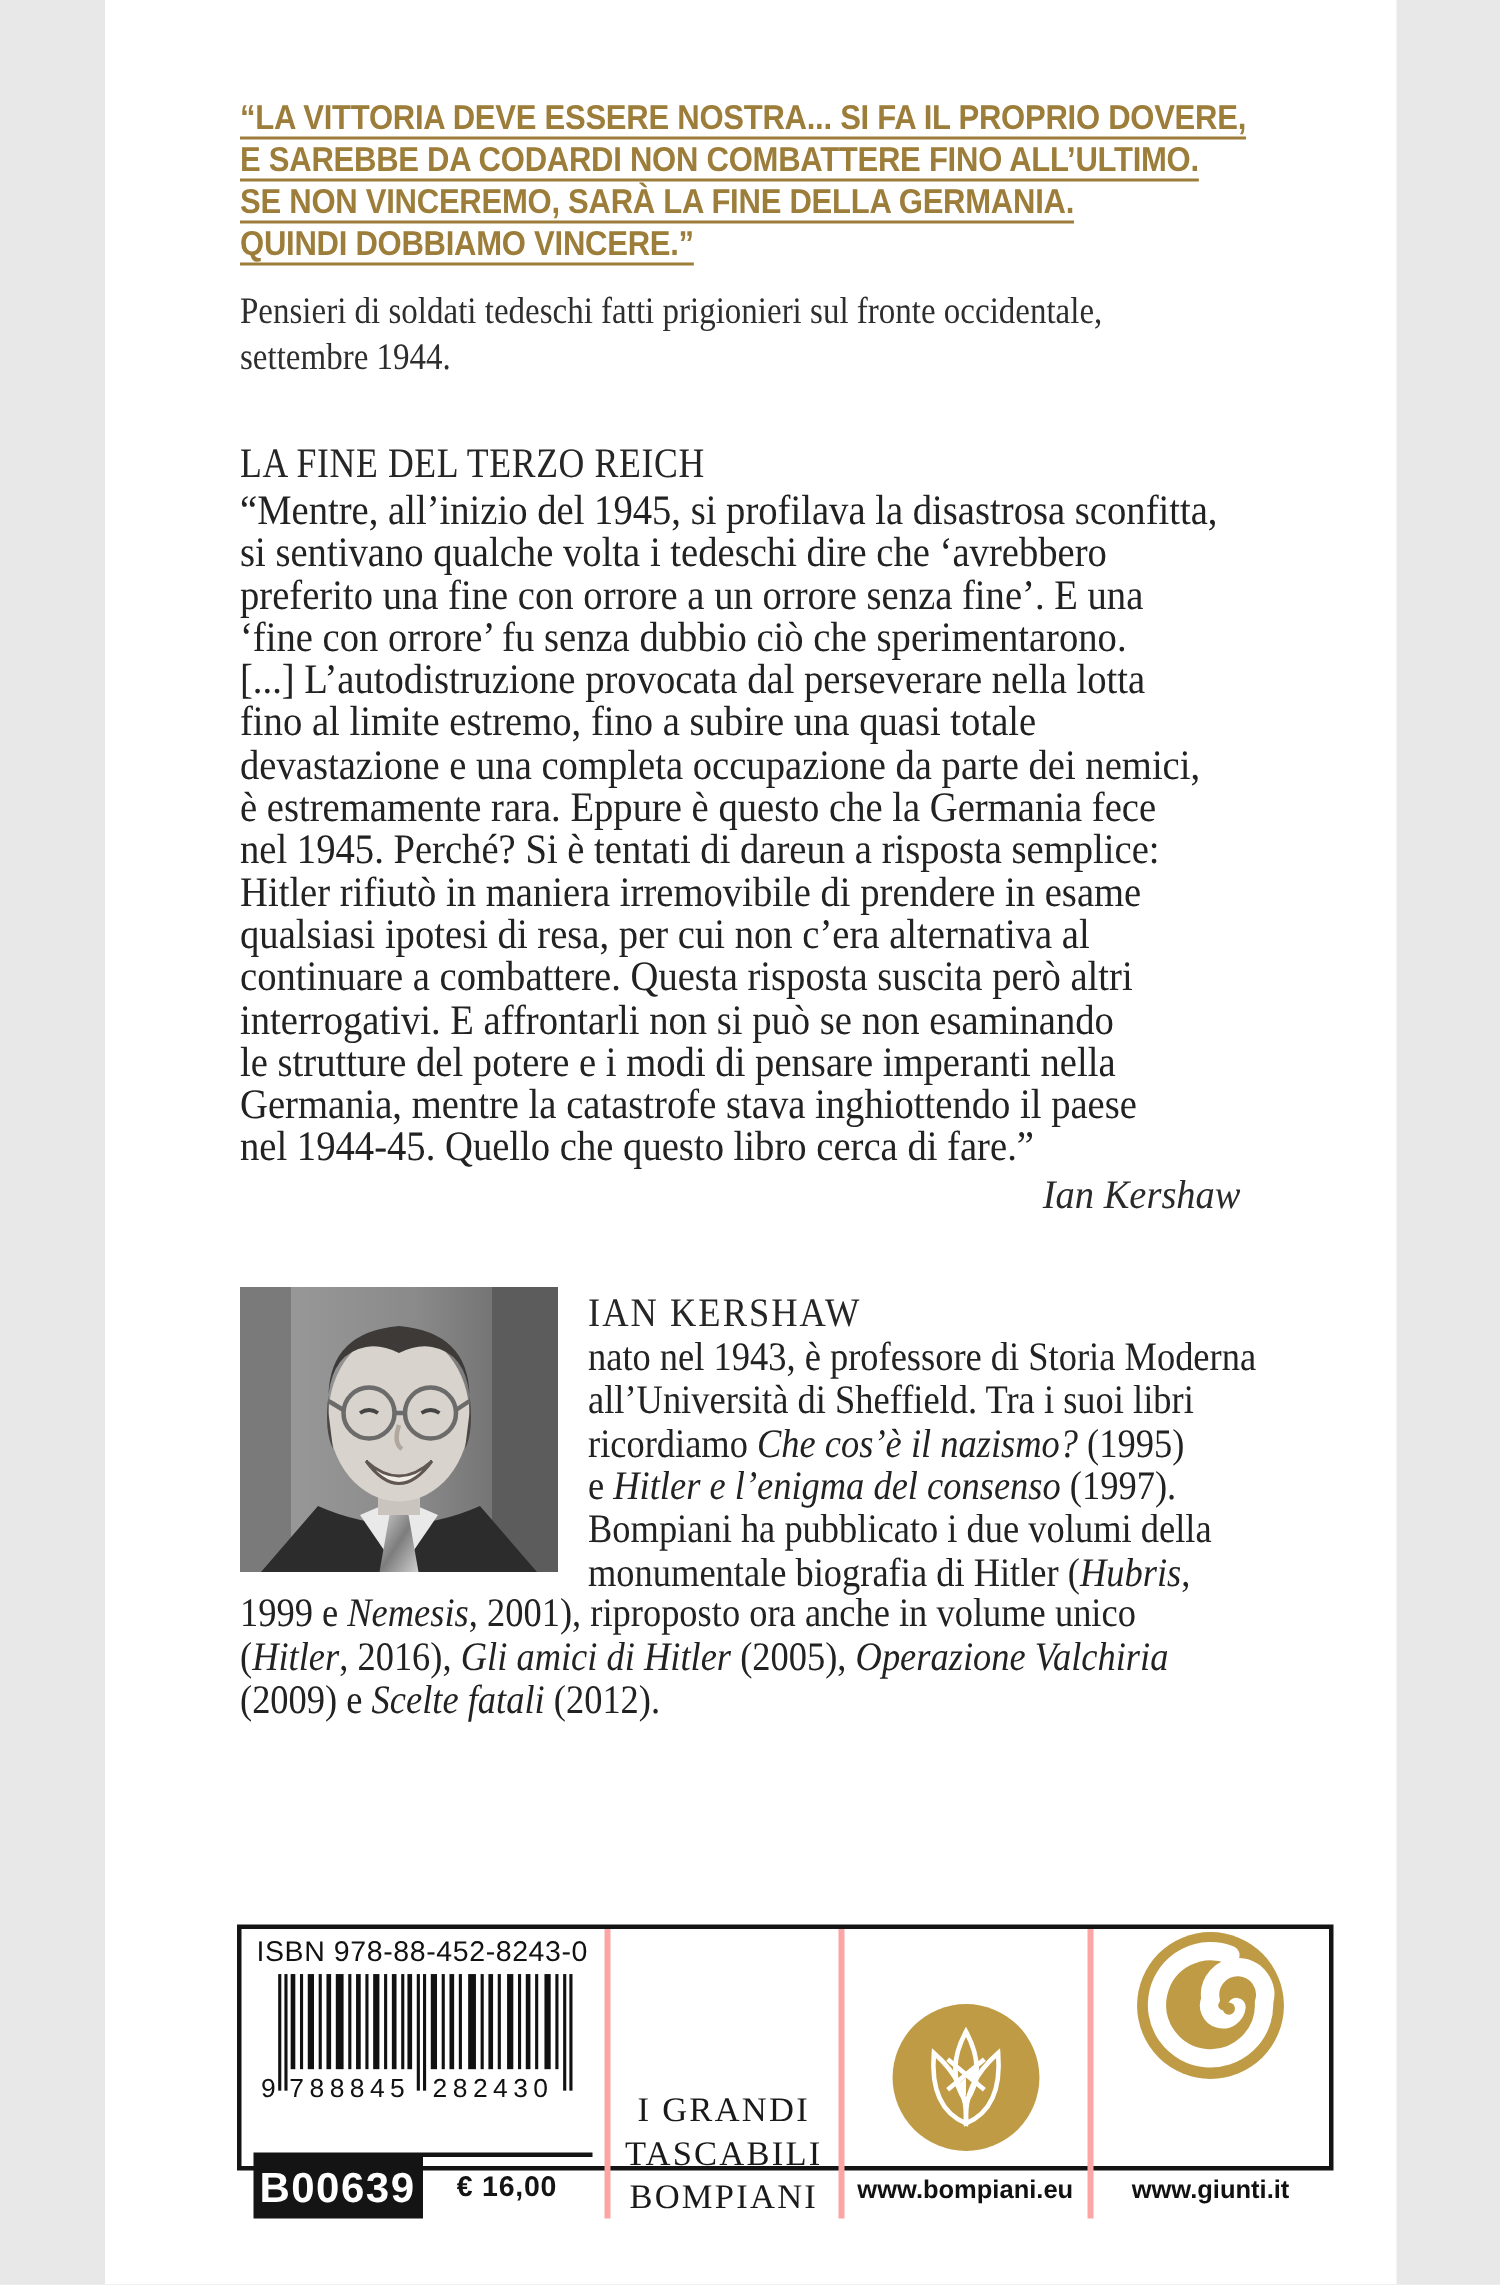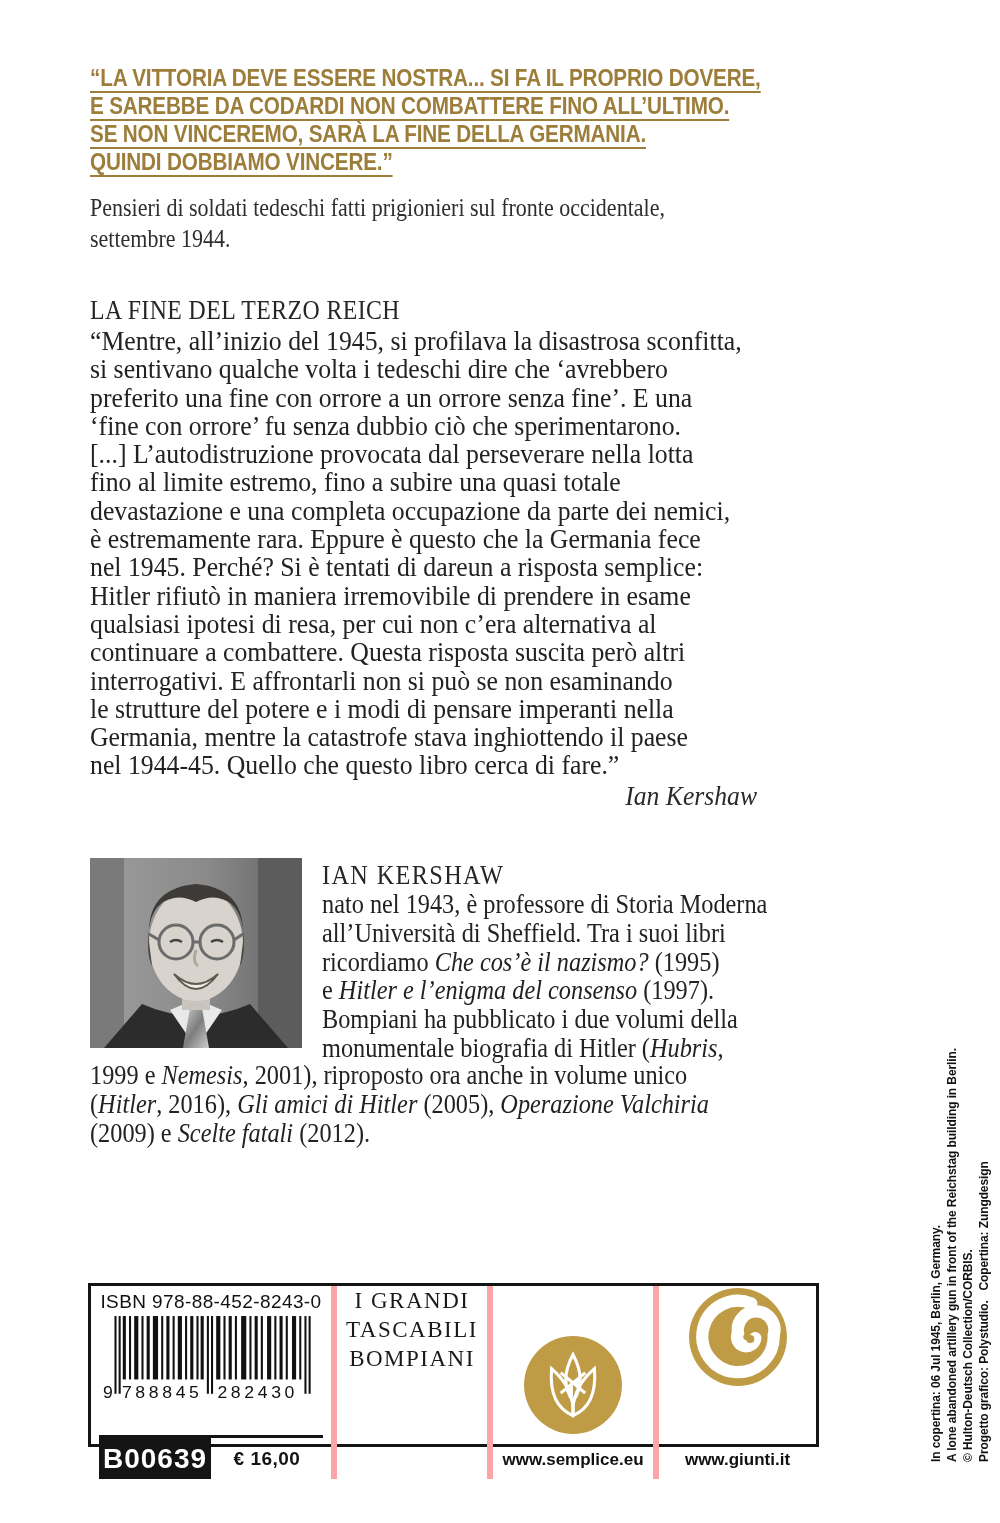--- a/index.html
+++ b/index.html
@@ -1,17 +1,17 @@
 <!DOCTYPE html>
 <html><head>
 <meta charset="utf-8">
 <style>
   html,body { margin:0; padding:0; background:#e8e8e8; }
   .page {
-    position:relative; width:1000px; height:1523px; background:#ffffff;
+    position:relative; width:861px; height:1523px; background:#ffffff;
     margin:0 auto; overflow:hidden;
     font-family:"Liberation Serif","DejaVu Serif",serif; color:#1f1f1f;
   }
   .abs { position:absolute; }
   .lines { white-space:pre-line; }
 
   
   .gold-quote {
     left:90px; top:64px;
     font-family:"Liberation Sans","DejaVu Sans",sans-serif;
@@ -50,42 +50,42 @@
     transform:scaleX(.9); transform-origin:0 0; }
   .bio-right { left:322px; top:890px; }
   .bio-full  { left:90px;  top:1061px; }
 
   
   .footer-box {
     left:88px; top:1283px; width:731px; height:164px;
     border:3px solid #141414; background:#fff; box-sizing:border-box;
     display:grid; grid-template-columns:246px 156px 166px 1fr;
   }
-  .fcell { border-right:6px solid #fca5a5; display:flex; flex-direction:column; align-items:center; box-sizing:border-box; }
+  .fcell { border-right:4px solid #fca5a5; display:flex; flex-direction:column; align-items:center; box-sizing:border-box; }
   .fcell:last-child { border-right:none;gap:48px; }
   .barcode-cell { padding:5px 8px 0 8px; }
   .isbn-label {
     font-family:"Liberation Sans","DejaVu Sans",sans-serif;
     font-size:19px; letter-spacing:.4px; color:#111; white-space:nowrap;
   }
   .barcode-svg { width:218px; height:90px; margin-top:1px; }
   .price-row {
     margin-top:auto; align-self:stretch; display:flex;
     border-top:3px solid #141414; height:41px;
     font-family:"Liberation Sans","DejaVu Sans",sans-serif;
   }
   .code-box {
     width:50%; background:#141414; color:#ffffff; display:flex; align-items:center; justify-content:center;
     font-weight:bold; font-size:28px; letter-spacing:1px;
   }
   .price-box {
     width:50%; display:flex; align-items:center; justify-content:center;
     font-weight:bold; font-size:19px; color:#141414; letter-spacing:.5px;
   }
-  .imprint-cell { justify-content:flex-start; }
+  .imprint-cell { justify-content:flex-end; }
   .imprint {
     text-align:center; font-size:23px; line-height:29px; letter-spacing:1.5px; color:#1a1a1a;
     white-space:pre-line;
   }
   .logo-cell { justify-content:flex-end; padding-bottom:9px; }
   .logo-circle { width:102px; height:102px; margin-bottom:14px; }
   .logo-url {
     font-family:"Liberation Sans","DejaVu Sans",sans-serif;
     font-weight:bold; font-size:17px; color:#111;
   }
@@ -243,21 +243,21 @@
           <path d="M29 34 Q26 70 50 80 Q52 54 29 34 Z"></path>
           <path d="M71 34 Q74 70 50 80 Q48 54 71 34 Z"></path>
           <path d="M50 20 Q36 46 50 66 Q64 46 50 20 Z"></path>
           <path d="M38 38 L62 58 M62 38 L38 58"></path>
         </g>
         <g fill="#ffffff">
           <path d="M50 48 L58 42 L58 54 Z"></path>
           <path d="M50 62 L43 56 L50 50 Z"></path>
         </g>
       </svg>
-      <div class="logo-url">www.semplice.eu</div>
+      <div class="logo-url">www.bompiani.eu</div>
     </div>
 
     <div class="fcell logo-cell">
       <svg class="logo-circle" viewBox="0 0 100 100" aria-hidden="true">
         <circle cx="50" cy="50" r="48" fill="#bf9b45"></circle>
         <path d="M63 17 A35 35 0 1 0 85 48 A18 18 0 1 0 50 46 A9 9 0 1 0 67 51" fill="none" stroke="#ffffff" stroke-width="12" stroke-linecap="round"></path>
         <circle cx="62" cy="52" r="4" fill="#bf9b45"></circle>
       </svg>
       <div class="logo-url">www.giunti.it</div>
     </div>

